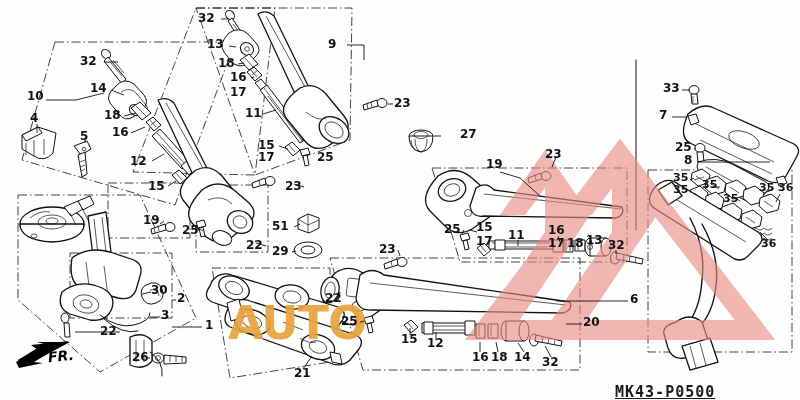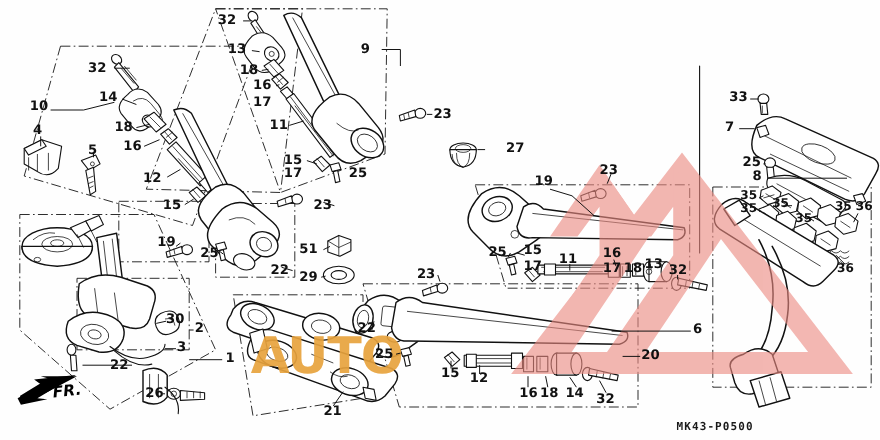--- a/index.html
+++ b/index.html
@@ -22,21 +22,21 @@
 
   
   .lbl{position:absolute;z-index:9;
        font-family:"DejaVu Sans",sans-serif;font-weight:bold;
        font-size:12px;color:#111;line-height:1;white-space:nowrap;
        -webkit-user-select:none;user-select:none;}
   .lbl.sm{font-size:11px;}
 
   #partno{position:absolute;left:615px;top:383px;z-index:9;
           font-family:"DejaVu Sans Mono",monospace;font-weight:bold;
-          font-size:10px;letter-spacing:1px;color:#1a1a1a;}
+          font-size:15px;letter-spacing:1px;color:#1a1a1a;text-decoration:underline;}
   #frlabel{position:absolute;left:48px;top:348px;z-index:9;
            font-family:"DejaVu Sans",sans-serif;font-weight:bold;
            font-size:14px;font-style:italic;color:#000;
            transform:rotate(-6deg);}
 </style>
 </head>
 <body>
 
 <div id="sheet">
 

